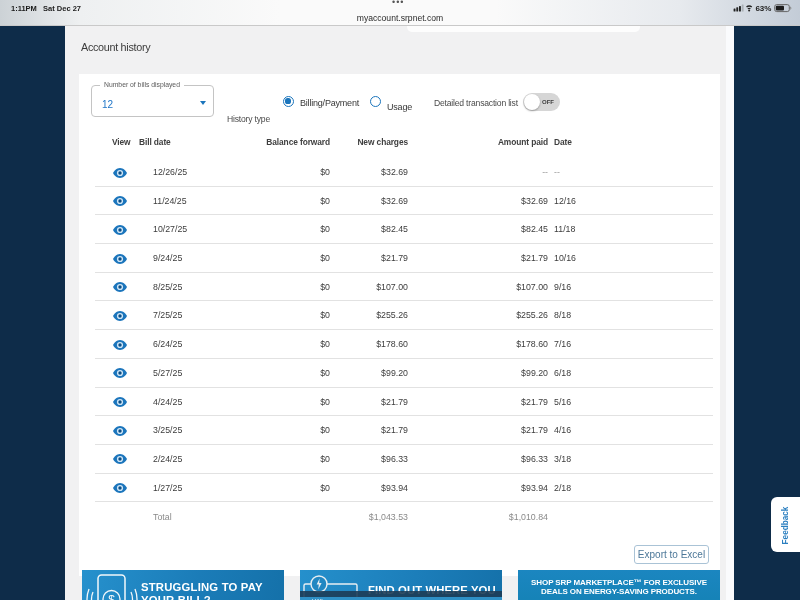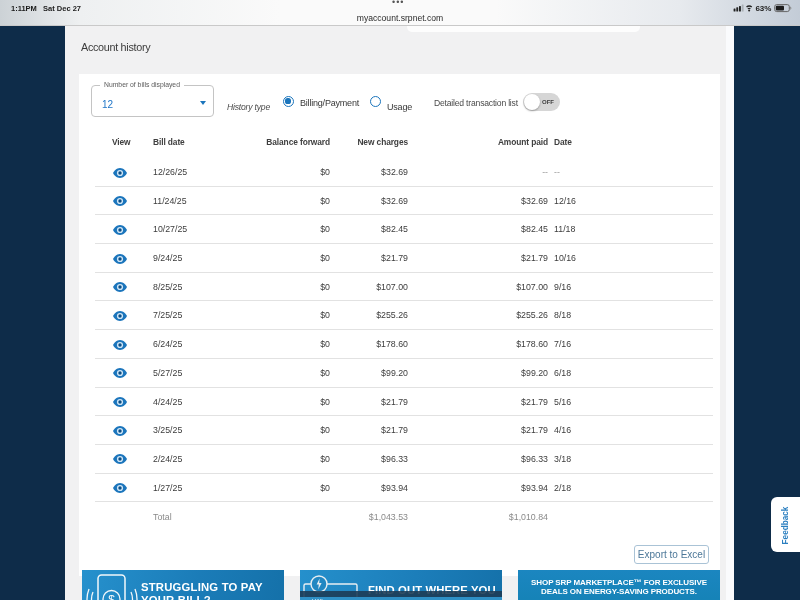--- a/index.html
+++ b/index.html
@@ -41,21 +41,21 @@
 .trow span { position:absolute; top:9px; }
 .eye { position:absolute; left:0; top:0; }
 .c-view { left:18px; top:9.5px !important; width:14px; height:10px; }
 .c-bd { left:58px; }
 .c-bf { right:641px; } 
 span.c-bf { left:auto; right:383px; }
 span.c-nc { left:auto; right:305px; }
 span.c-ap { left:auto; right:165px; }
 span.c-dt { left:459px; }
 .h-view { position:absolute; left:33px; }
-.h-bd { position:absolute; left:74px; }
+.h-bd { position:absolute; left:60px; }
 .h-bf { position:absolute; right:390px;padding-left:27px; }
 .h-nc { position:absolute; right:312px; }
 .h-ap { position:absolute; right:172px; }
 .h-dt { position:absolute; left:475px; }
 #trow-total { position:relative; width:618px; height:30px; font-size:8.8px; color:#8a8a8a; }
 #trow-total span { position:absolute; top:10px; }
 
 
 #export { position:absolute; left:555px; top:471px; width:75px; height:19px; border:1px solid #aac3d6; border-radius:3px; background:#fff; color:#4d7899; font-size:10px; text-align:center; line-height:17px; }
 
@@ -81,21 +81,21 @@
 <div id="col"></div>
 <div id="gutter"></div>
 
 <div id="title">Account history</div>
 <div id="card">
   <div id="selbox">
     <div id="selleg">Number of bills displayed</div>
     <div id="selval">12</div>
     <div id="selcaret"></div>
   </div>
-  <div class="lbl" style="left:148px; top:28px;font-style:italic;">History type</div>
+  <div class="lbl" style="left:148px; top:40px;">History type</div>
   <div class="radio sel" style="left:204px; top:22px;"></div>
   <div class="rlbl" style="left:221px; top:24px;">Billing/Payment</div>
   <div class="radio" style="left:291px; top:22px;"></div>
   <div class="rlbl" style="left:308px; top:28px;">Usage</div>
   <div class="lbl" style="left:355px; top:24px;">Detailed transaction list</div>
   <div id="toggle">
       <div id="knob"></div>
       <div id="offtxt">OFF</div>
     </div>
 

